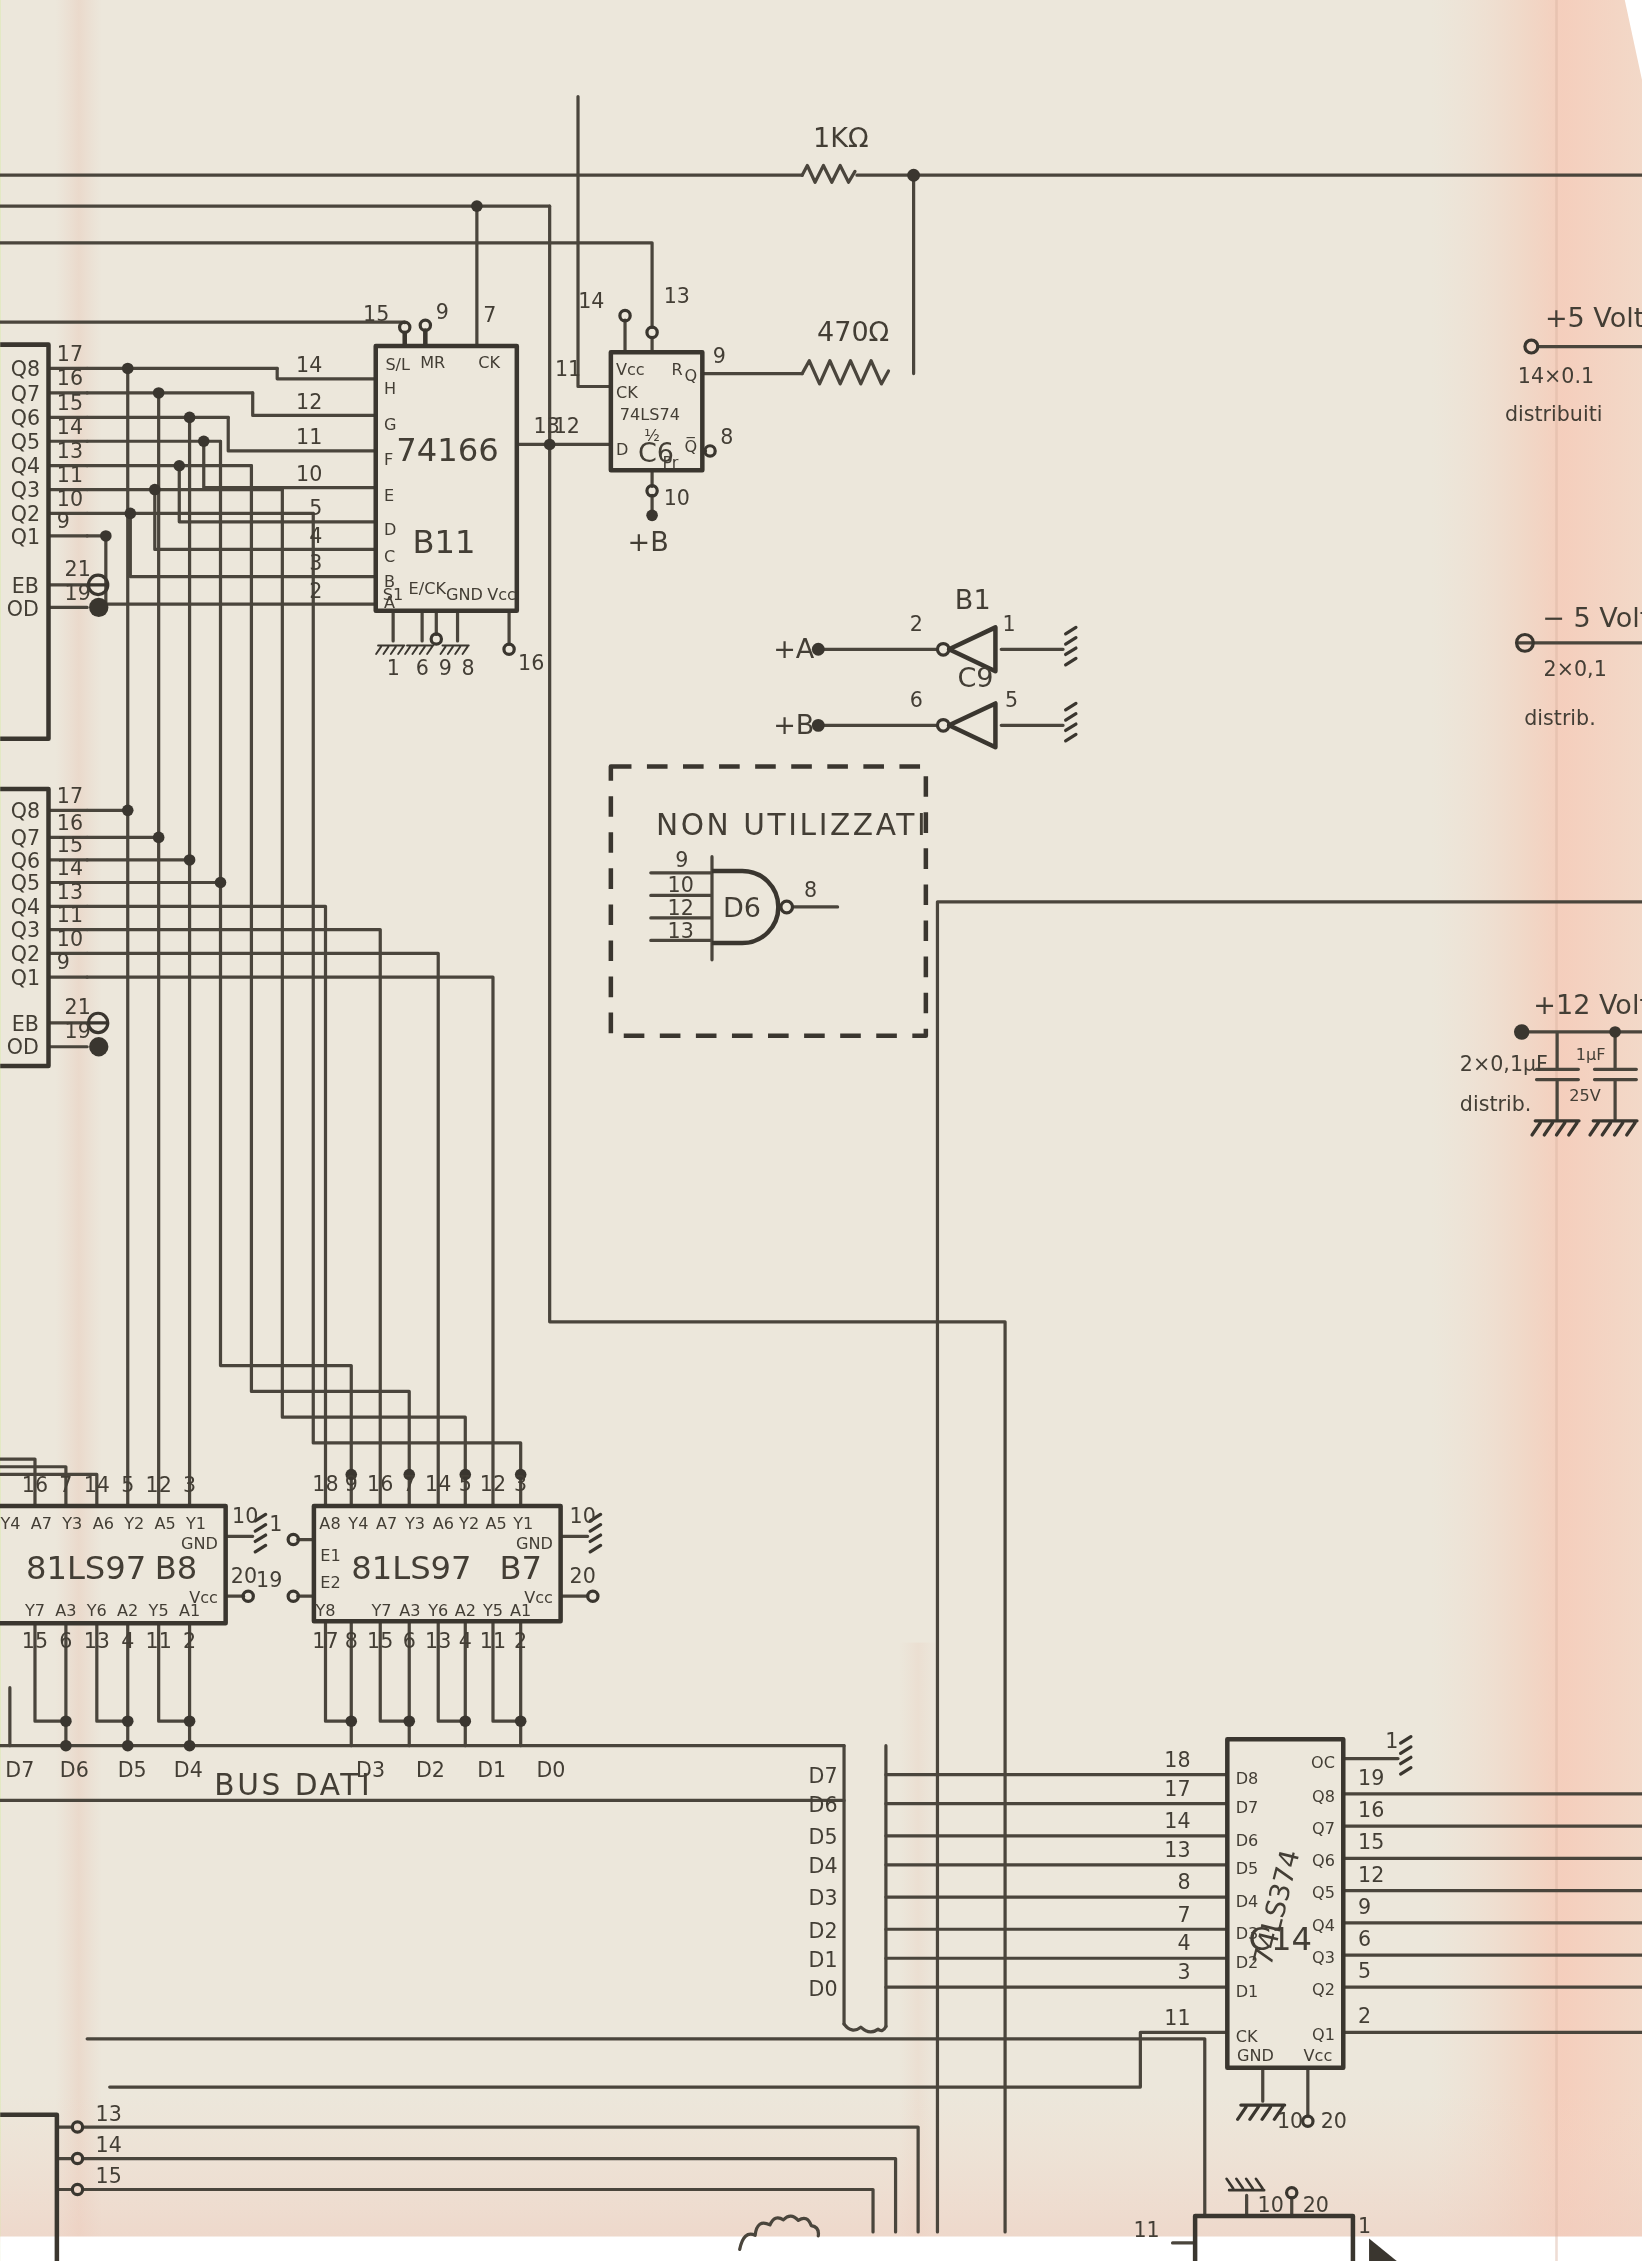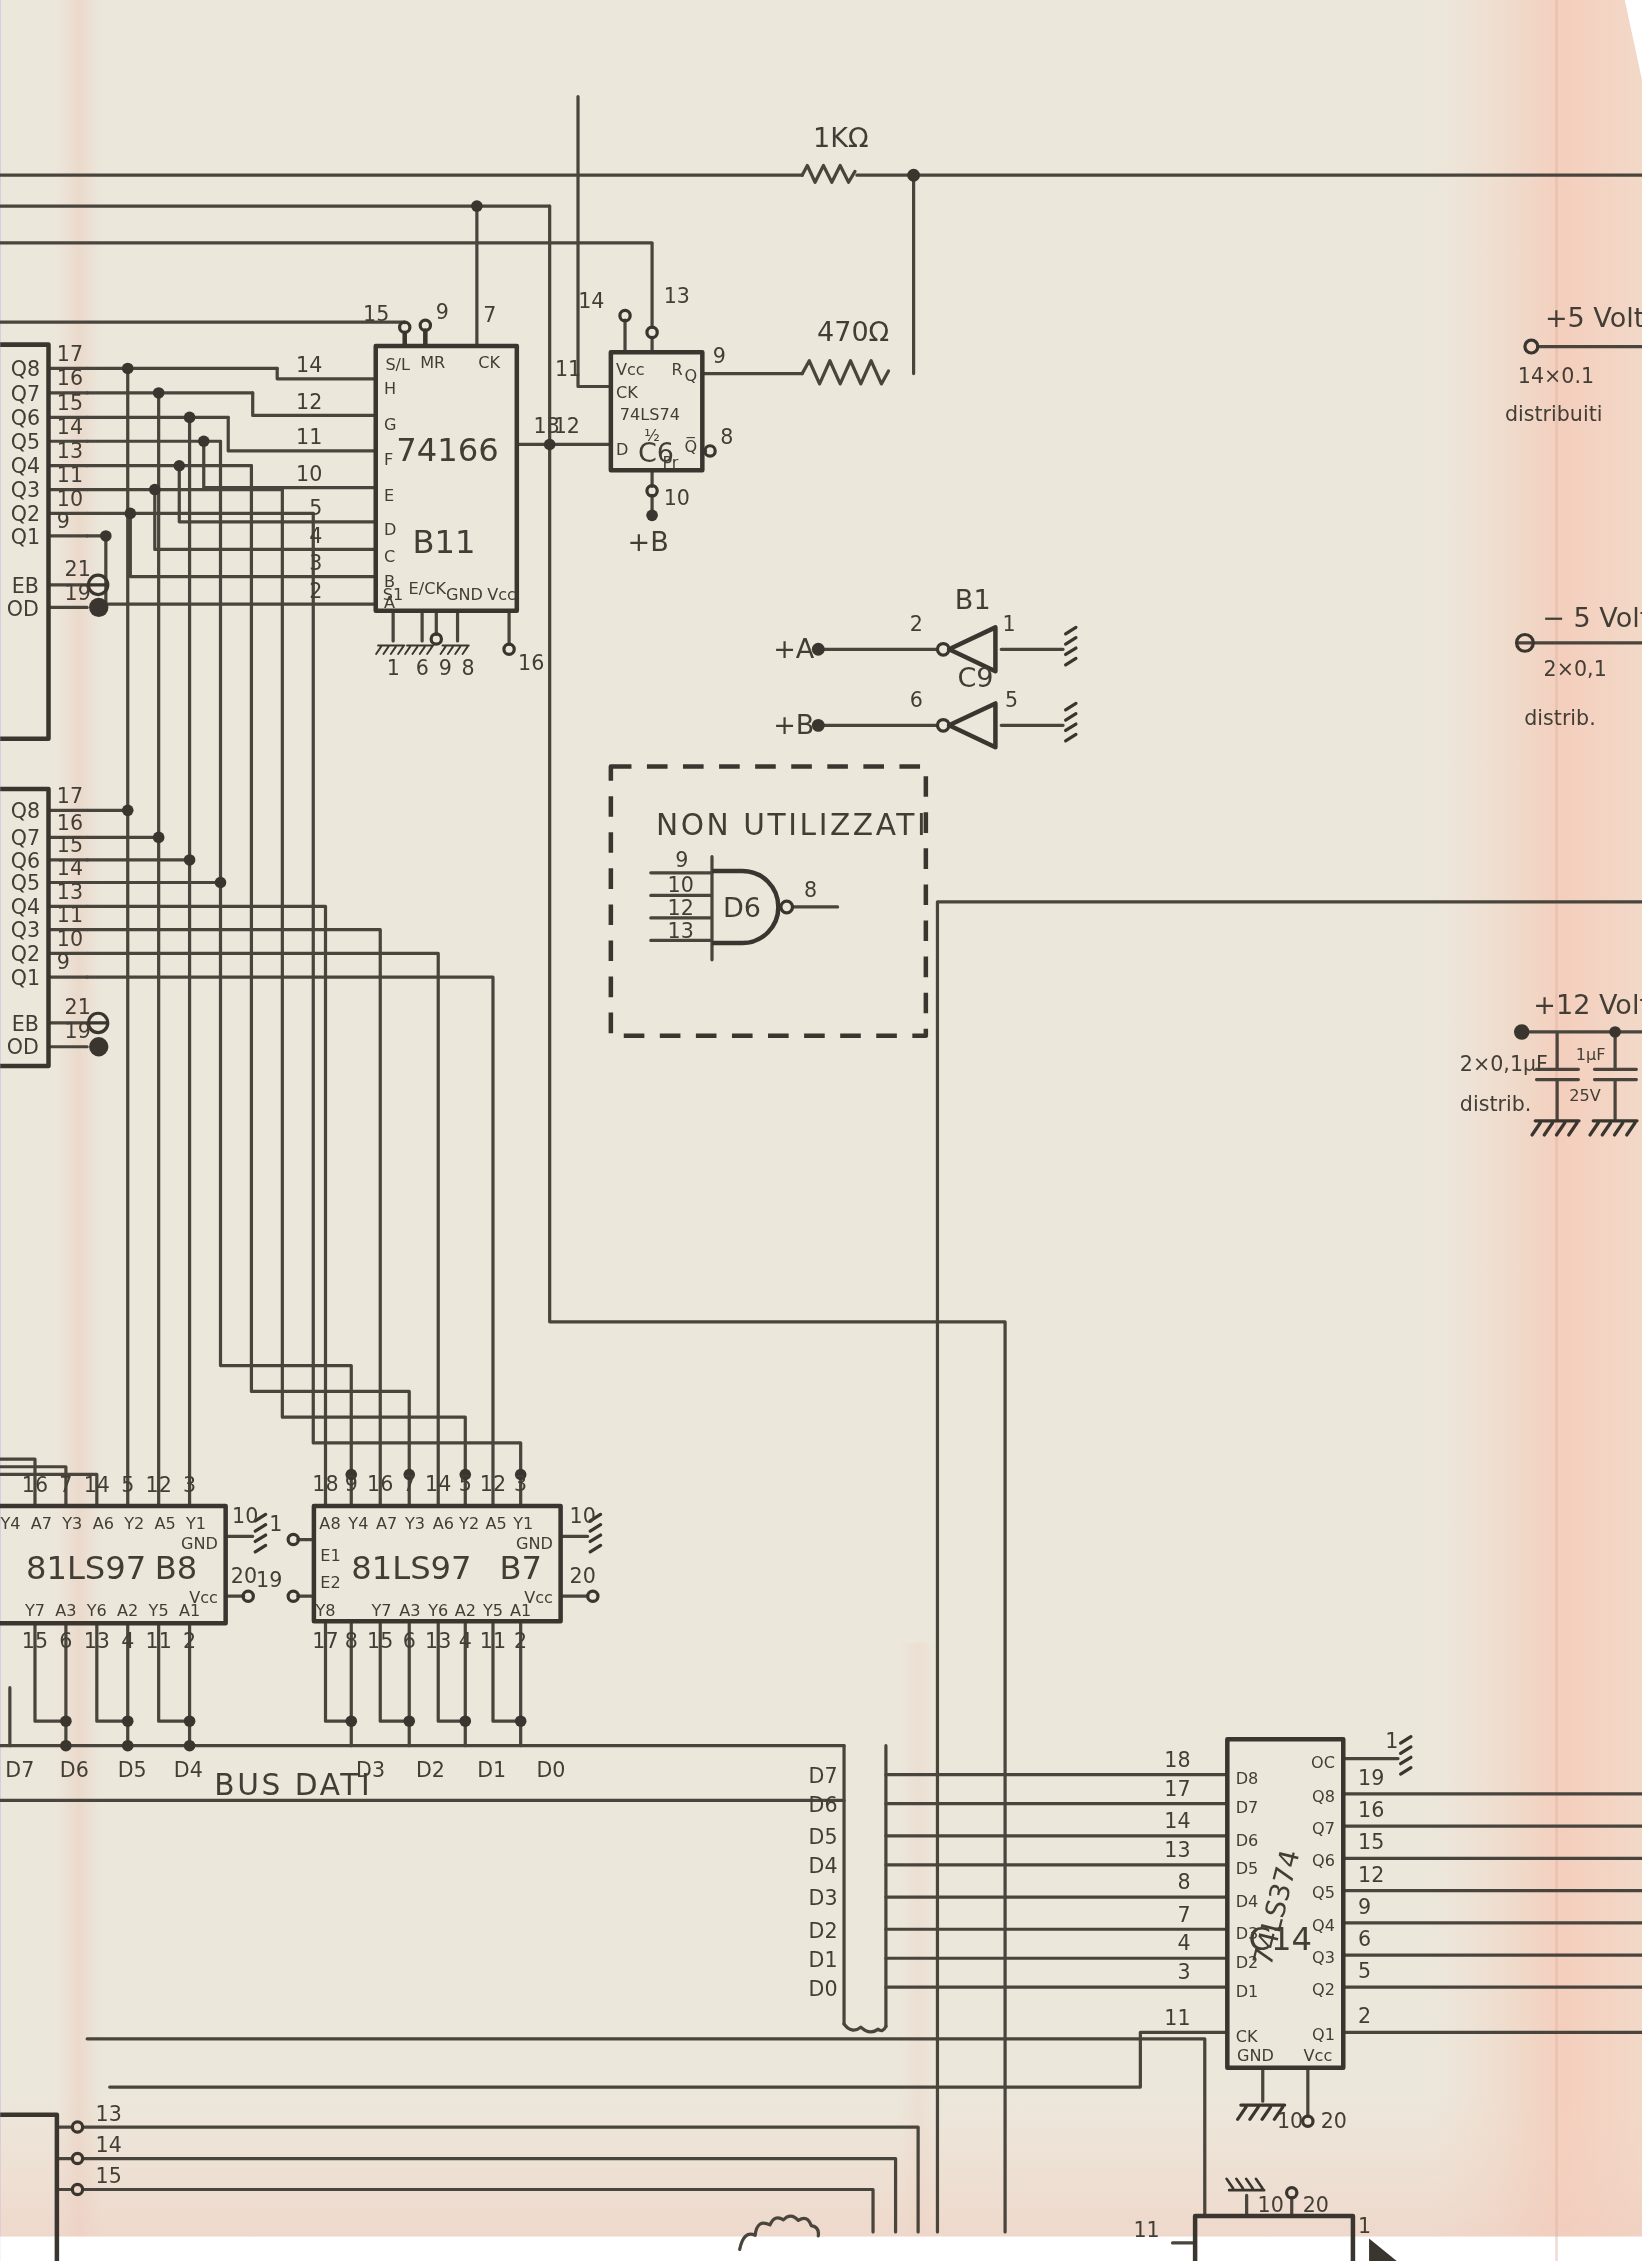--- a/index.html
+++ b/index.html
@@ -1,16 +1,16 @@
 <!DOCTYPE html>
 <html style="font-size:10.3px"><head>
 <meta charset="utf-8">
 <style>
   html,body{margin:0;padding:0;background:#fff;}
-  .page{position:relative;width:1643px;height:2261px;background:#8b5cf6;overflow:hidden;}
+  .page{position:relative;width:1643px;height:2261px;background:#bef264;overflow:hidden;}
   svg{position:absolute;left:0;top:0;}
   text{font-family:"DejaVu Sans",sans-serif;fill:#433e35;font-size:32px;}
   .s{font-size:25px;}
   .m{font-size:42px;}
   .l{font-size:50px;}
   .t46{font-size:46px;letter-spacing:4px;}
   .end{text-anchor:end;}
   .mid{text-anchor:middle;}
   .w{stroke:#4a453c;stroke-width:5;fill:none;stroke-linecap:round;stroke-linejoin:round;}
   .chip{stroke:#3a362f;stroke-width:7;fill:none;stroke-linejoin:round;}

